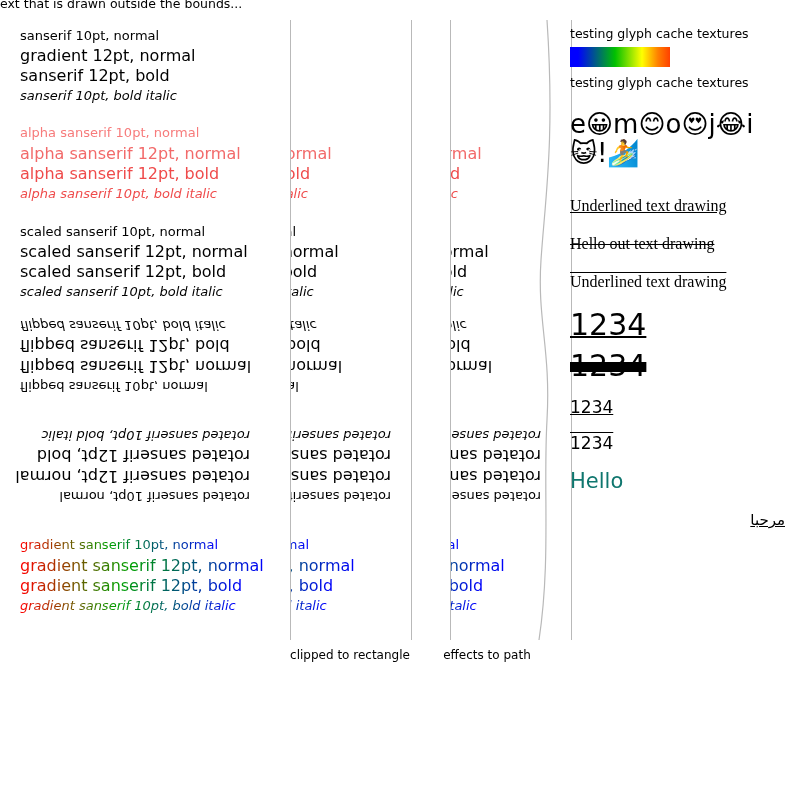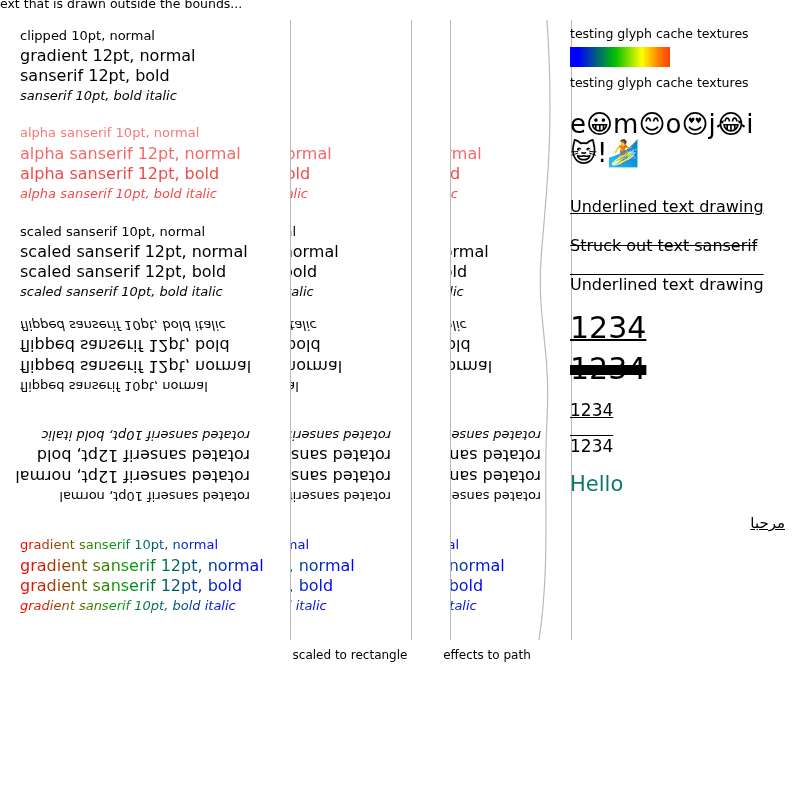--- a/index.html
+++ b/index.html
@@ -137,21 +137,21 @@
 
 <div class="canvas">
 
   <div class="noteclip">
     <div class="topnote">ext that is drawn outside the bounds...</div>
   </div>
 
   <div class="col1">
 
     <div class="blk" style="height:80px;">
-      <div class="row s10 black" style="top:8px;left:0;">clipped 10pt, normal</div>
+      <div class="row s10 black" style="top:8px;left:0;">sanserif 10pt, normal</div>
       <div class="row s12 black" style="top:26px;left:0;">gradient 12pt, normal</div>
       <div class="row s12 b black" style="top:46px;left:0;">sanserif 12pt, bold</div>
       <div class="row s10 b i black" style="top:68px;left:0;">sanserif 10pt, bold italic</div>
     </div>
 
     <div class="blk" style="height:100px;">
       <div class="row s10 alpha10" style="top:25px;left:0;">alpha sanserif 10pt, normal</div>
       <div class="row s12 alpha12" style="top:44px;left:0;">alpha sanserif 12pt, normal</div>
       <div class="row s12 b alphab" style="top:64px;left:0;">alpha sanserif 12pt, bold</div>
       <div class="row s10 b i alphab" style="top:86px;left:0;">alpha sanserif 10pt, bold italic</div>
@@ -233,21 +233,21 @@
 
       <div class="blk" style="height:90px;position:relative;">
         <div class="row s10 grad" style="top:22px;left:0;">gradient sanserif 10pt, normal</div>
         <div class="row s12 grad" style="top:41px;left:0;">gradient sanserif 12pt, normal</div>
         <div class="row s12 b grad" style="top:61px;left:0;">gradient sanserif 12pt, bold</div>
         <div class="row s10 b i grad" style="top:83px;left:0;">gradient sanserif 10pt, bold italic</div>
       </div>
 
     </div>
   </div>
-  <div class="cliplabel" style="left:270px; top:648px;">scaled to rectangle</div>
+  <div class="cliplabel" style="left:270px; top:648px;">clipped to rectangle</div>
 
   <div class="clipcol" id="clip-path">
     <div class="inner">
 
       <div class="blk" style="height:80px;position:relative;">
         
         
         
         
       </div>
@@ -301,23 +301,23 @@
   <div class="cliplabel" style="left:407px; top:648px;">effects to path</div>
 
   <div class="right">
 
     <div class="rlabel">testing glyph cache textures</div>
     <div class="gradbar"></div>
     <div class="rlabel">testing glyph cache textures</div>
 
     <div class="emoji" style="margin-top:20px;">e😀m😊o😍j😂i😺!🏄</div>
 
-    <div style="margin-top:30px;">
+    <div style="margin-top:30px;font-family:Liberation Serif, serif;">
       <div class="effect u">Underlined text drawing</div>
-      <div class="effect st">Struck out text sanserif</div>
+      <div class="effect st">Hello out text drawing</div>
       <div class="effect ov">Underlined text drawing</div>
     </div>
 
     <div style="margin-top:-4px;">
       <div class="num-big u">1234</div>
       <div class="num-big st" style="margin-top:6px;">1234</div>
       <div class="num-sm u" style="margin-top:14px;">1234</div>
       <div class="num-sm ov" style="margin-top:16px;">1234</div>
     </div>
 

